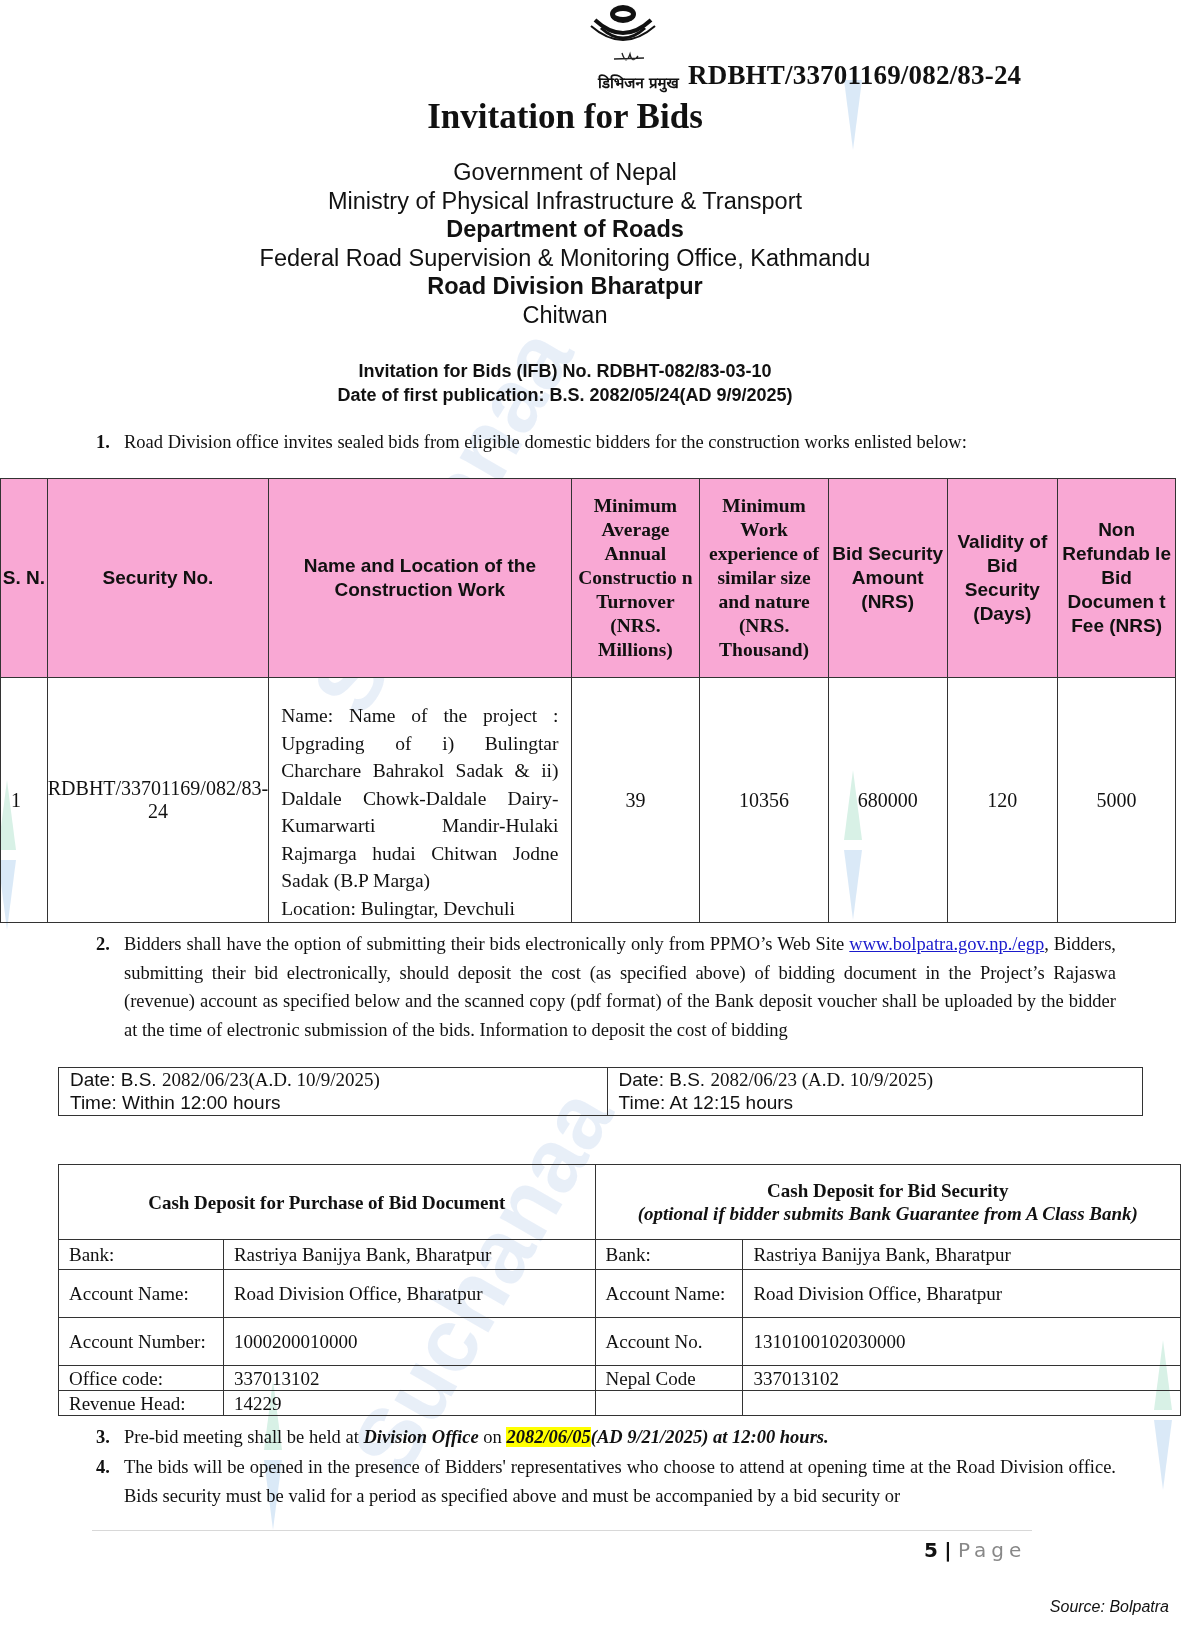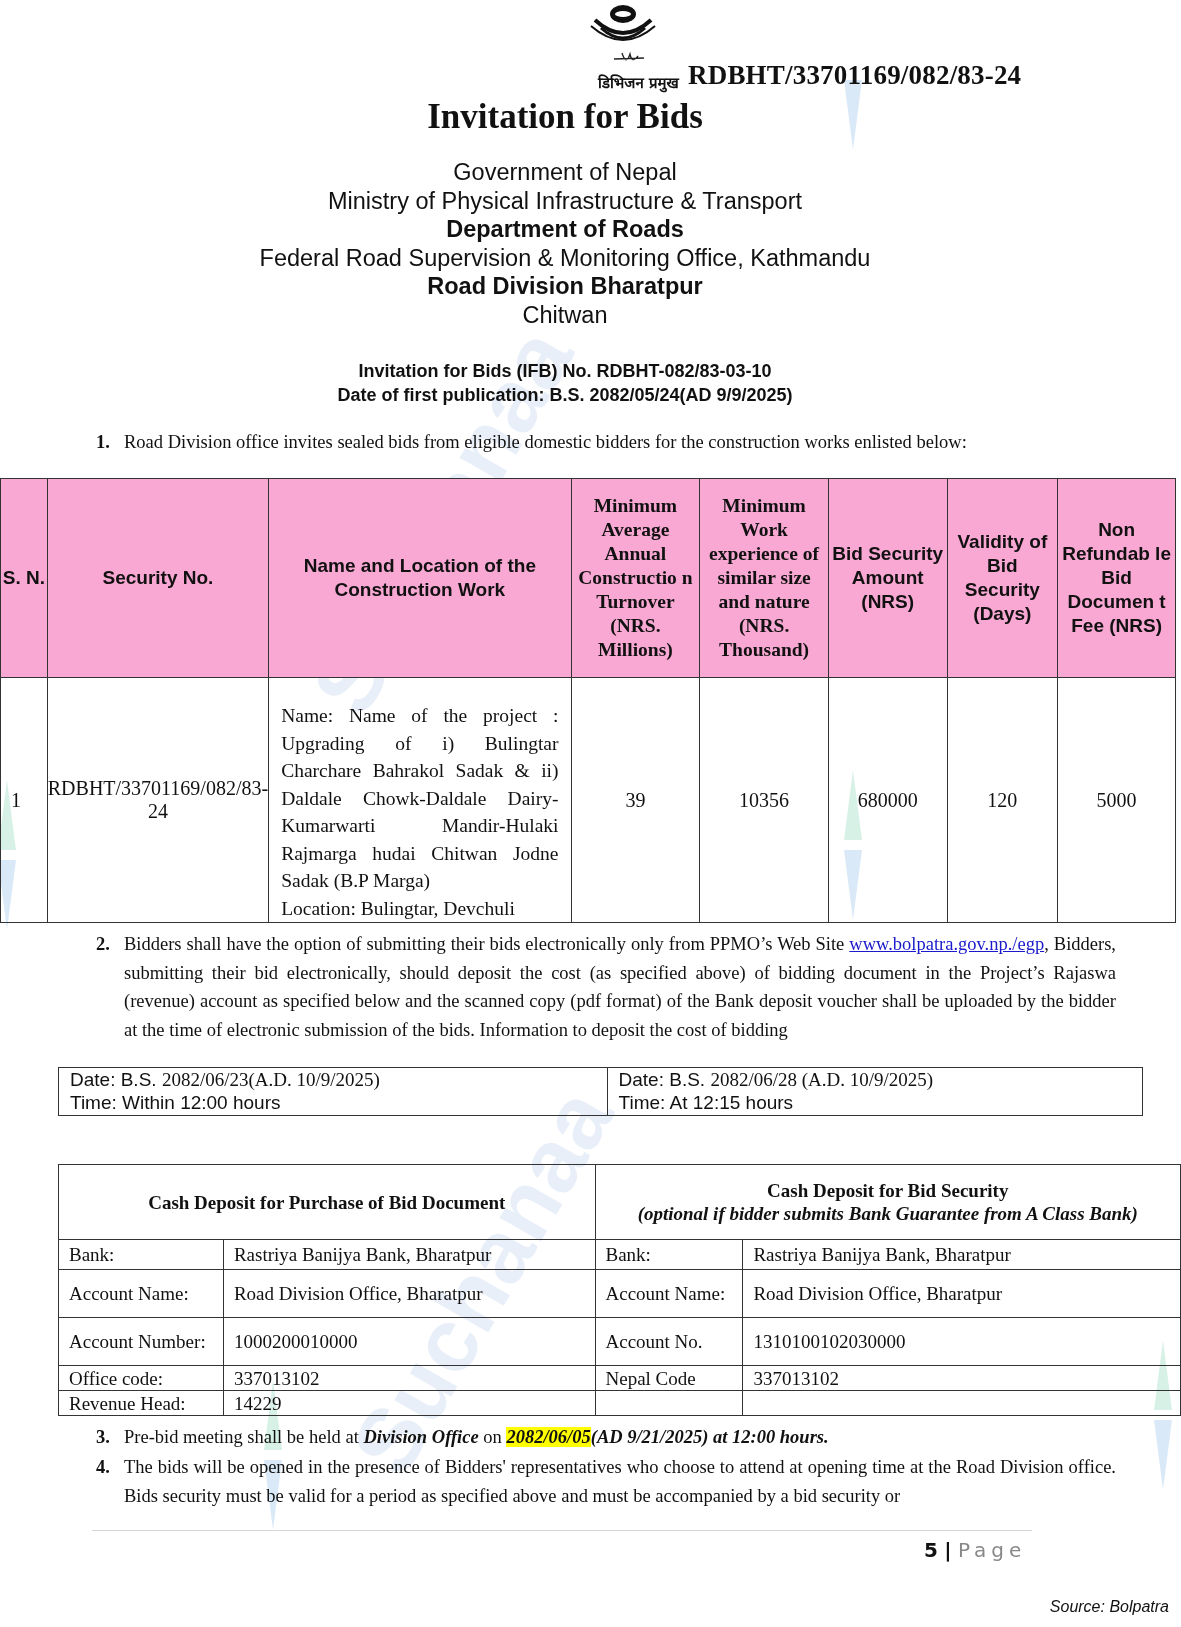--- a/index.html
+++ b/index.html
@@ -177,21 +177,21 @@
       <col style="width:549px">
       <col style="width:536px">
     </colgroup>
   <tbody>
   <tr>
     <td class="d">
       <div><span>Date: B.S. </span><span class="serifnum">2082/06/23(A.D. 10/9/2025)</span></div>
       <div>Time: Within 12:00 hours</div>
     </td>
     <td class="d">
-      <div><span>Date: B.S. </span><span class="serifnum">2082/06/28 (A.D. 10/9/2025)</span></div>
+      <div><span>Date: B.S. </span><span class="serifnum">2082/06/23 (A.D. 10/9/2025)</span></div>
       <div>Time: At 12:15 hours</div>
     </td>
   </tr>
 </tbody>
   </table>
 
 <table class="bank">
   <colgroup>
       <col style="width:165px">
       <col style="width:372px">

